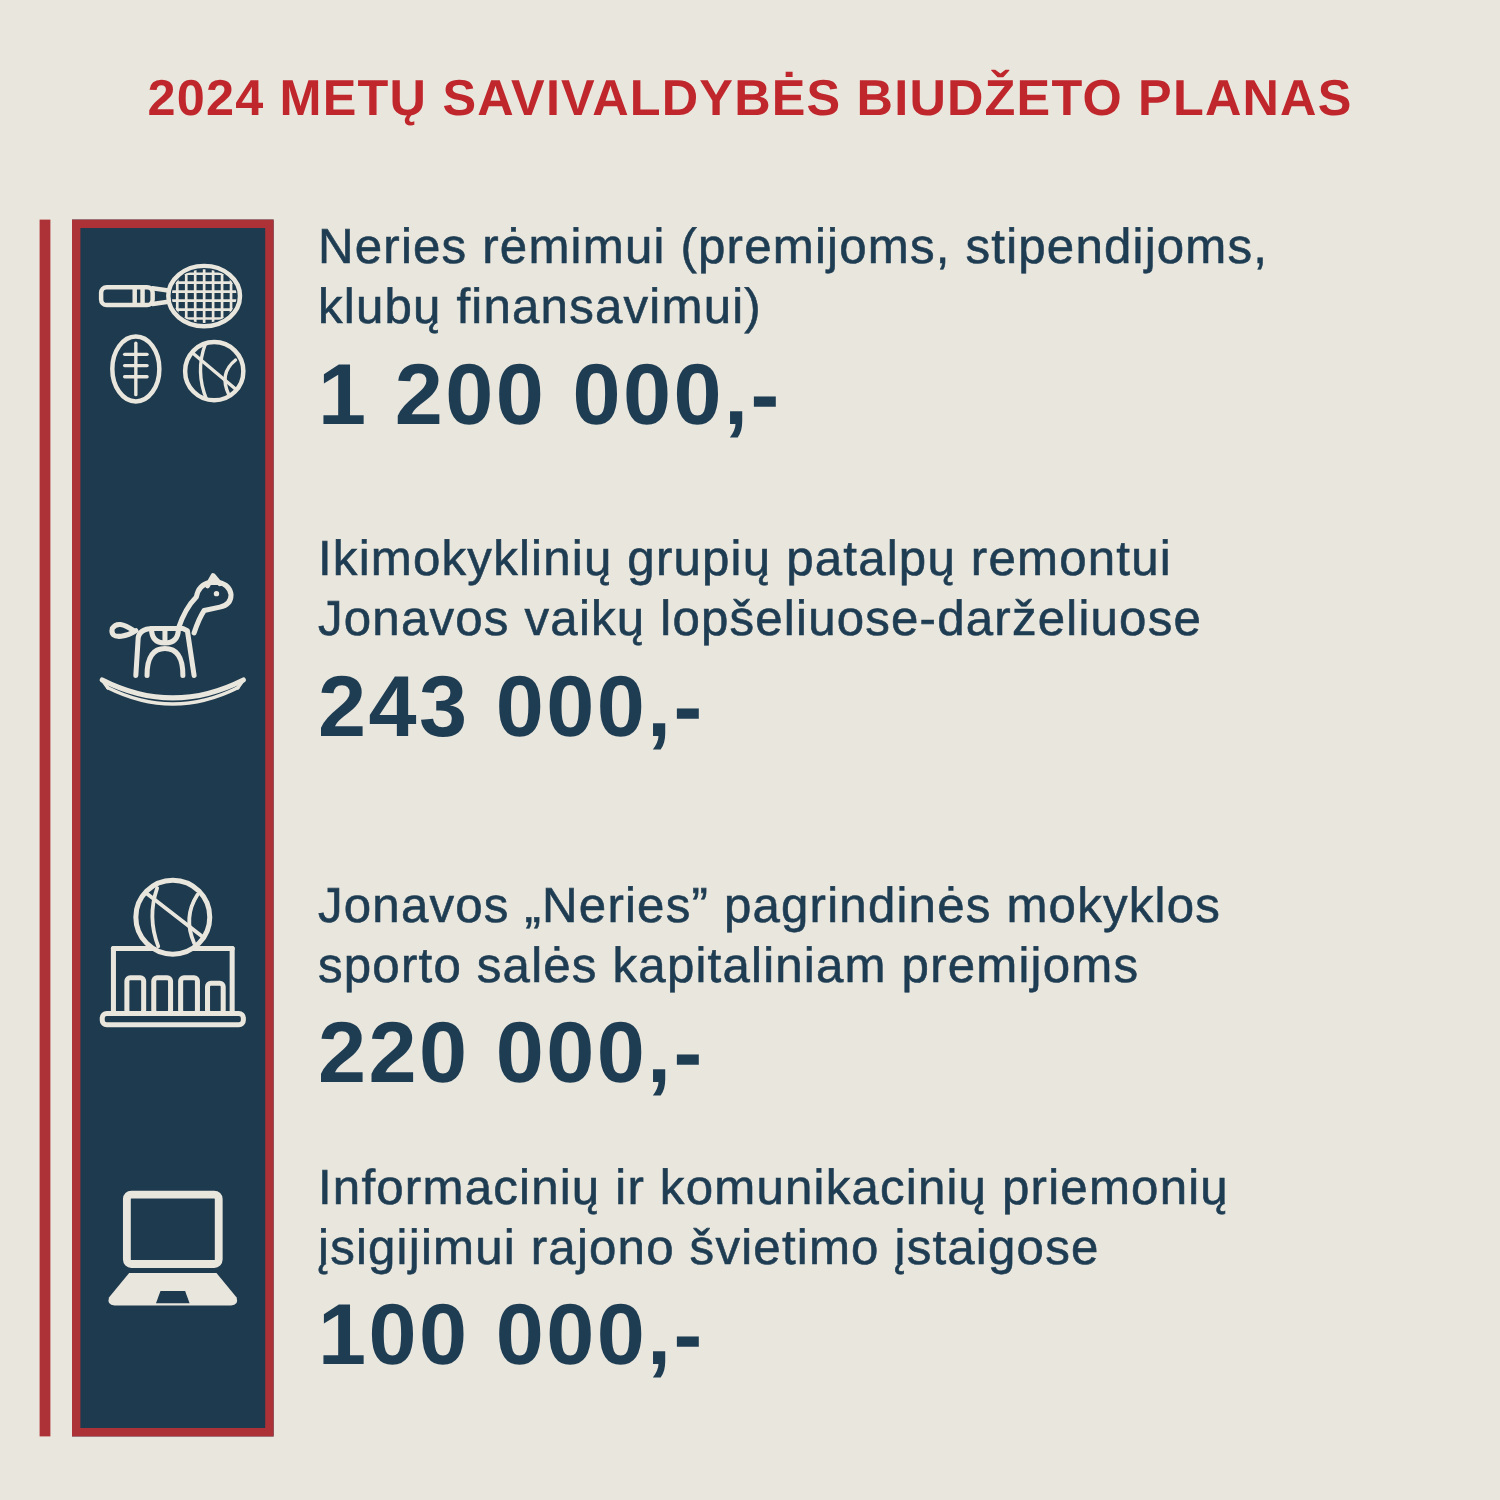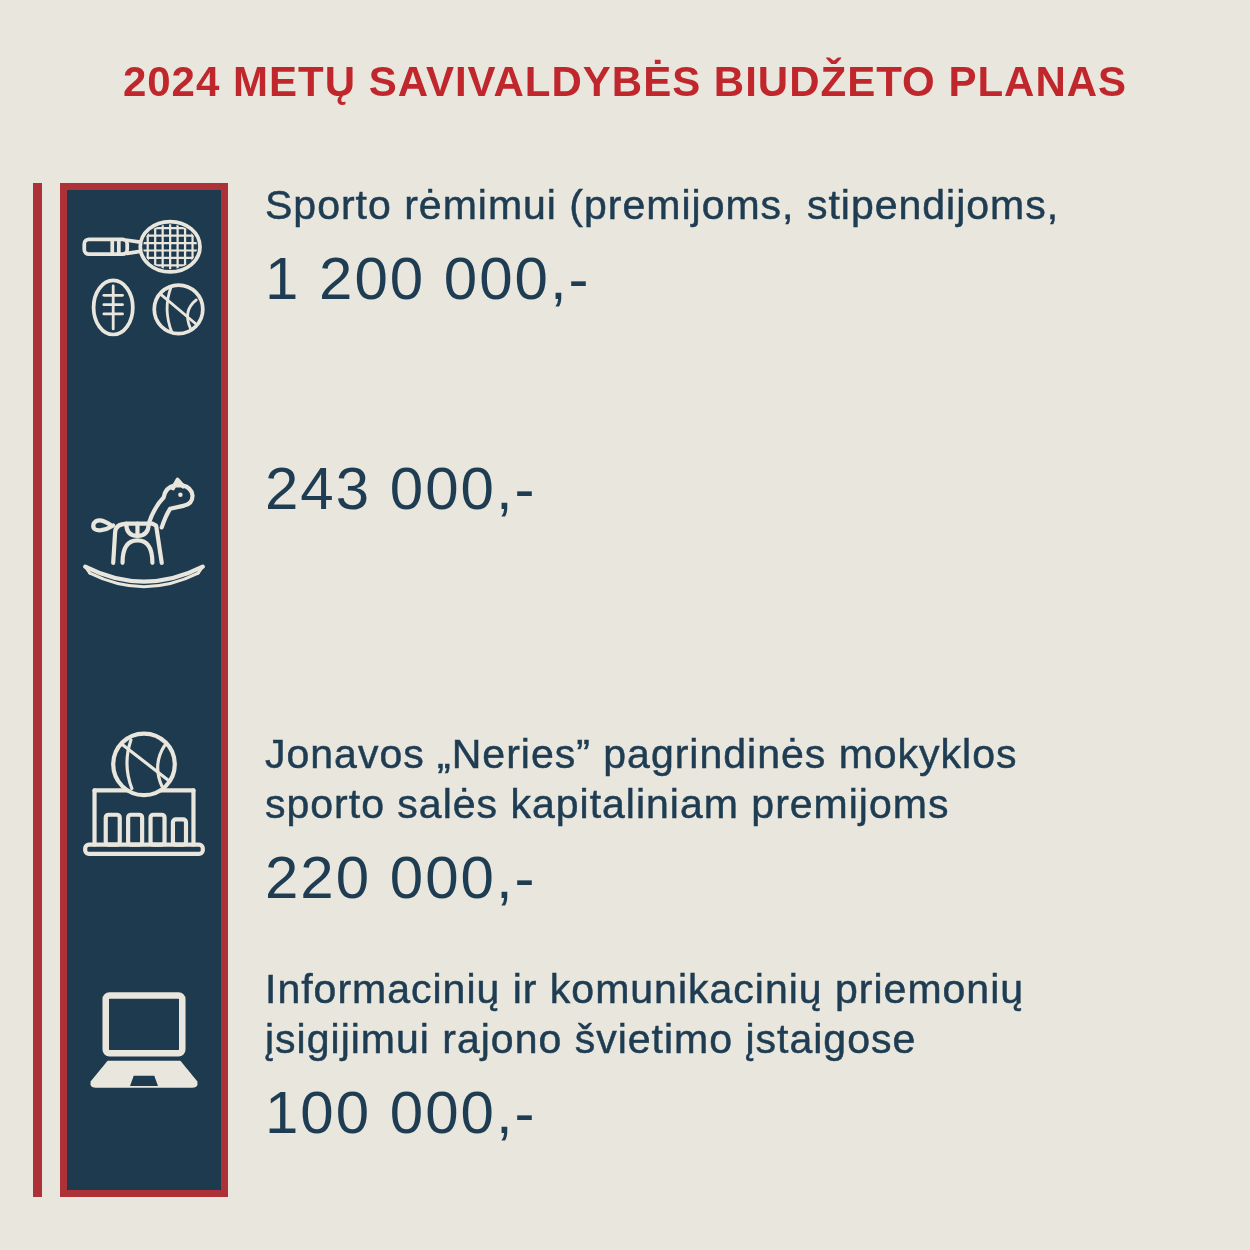--- a/index.html
+++ b/index.html
@@ -55,21 +55,21 @@
   .item-3{top:729px;}
   .item-4{top:964px;}
 
   .item-label{
     font-size:41px;line-height:50px;letter-spacing:1px;
     color:var(--text);
     -webkit-text-stroke:0.5px var(--text);
   }
   .item-amount{
     margin-top:10px;
-    font-size:60px;line-height:78px;font-weight:normal;letter-spacing:2px;
+    font-size:72px;line-height:78px;font-weight:bold;letter-spacing:2px;
     color:var(--text);
   }
 
   .stroke{fill:none;stroke:currentColor;stroke-linecap:round;stroke-linejoin:round;}
   .fill-ic{fill:currentColor;stroke:none;}
   .fill-navy{fill:var(--navy);}
 </style>
 </head>
 <body>
 
@@ -181,25 +181,26 @@
         <path d="M36,78 L114,78 L132,100 Q134,107 127,107 L23,107 Q16,107 18,100 Z" class="fill-ic"></path>
         <path d="M60,105 L64,94 L86,94 L90,105 Z" class="fill-navy"></path>
       </svg>
     </div>
 
   </aside>
 
   <main class="items">
 
     <section class="item item-1">
-      <p class="item-label"><span>Sporto rėmimui (premijoms, stipendijoms,</span><br></p>
+      <p class="item-label"><span>Neries rėmimui (premijoms, stipendijoms,</span><br><span>klubų finansavimui)</span></p>
       <div class="item-amount">1 200 000,-</div>
     </section>
 
     <section class="item item-2">
+      <p class="item-label"><span>Ikimokyklinių grupių patalpų remontui</span><br><span>Jonavos vaikų lopšeliuose-darželiuose</span></p>
       <div class="item-amount">243 000,-</div>
     </section>
 
     <section class="item item-3">
       <p class="item-label"><span>Jonavos „Neries” pagrindinės mokyklos</span><br><span>sporto salės kapitaliniam premijoms</span></p>
       <div class="item-amount">220 000,-</div>
     </section>
 
     <section class="item item-4">
       <p class="item-label"><span>Informacinių ir komunikacinių priemonių</span><br><span>įsigijimui rajono švietimo įstaigose</span></p>

